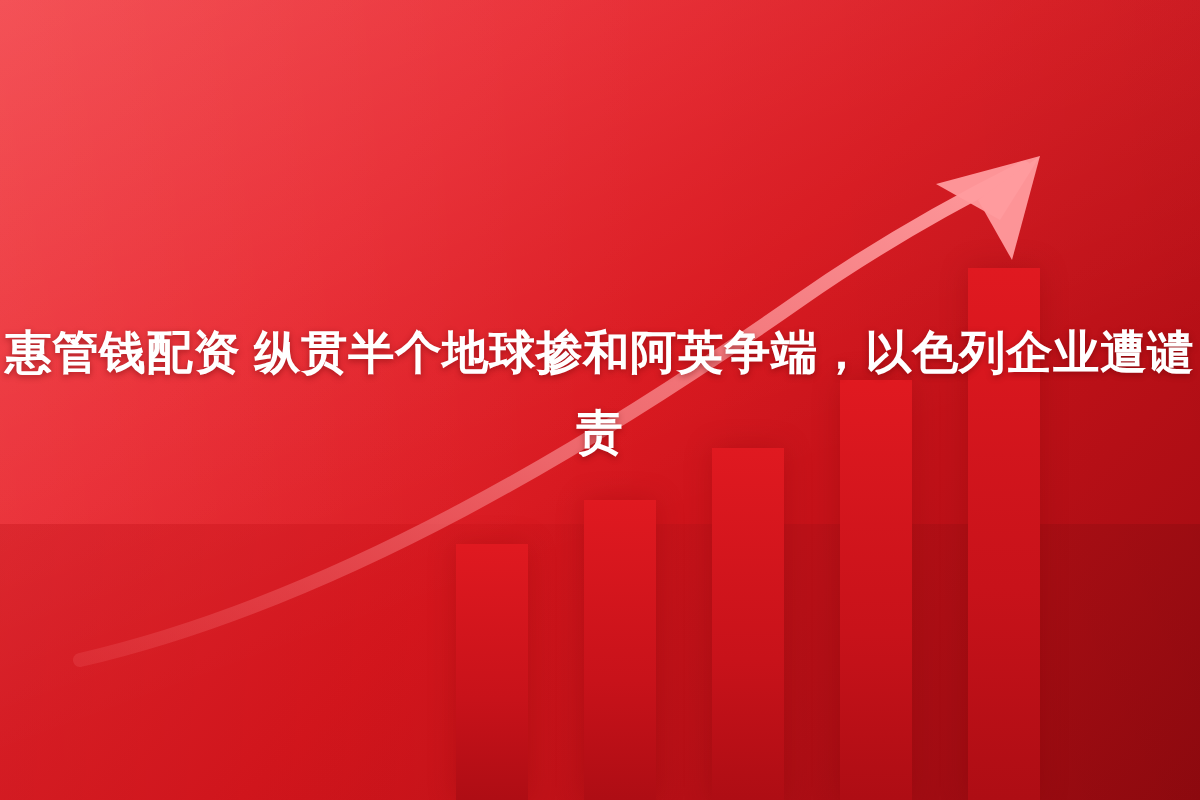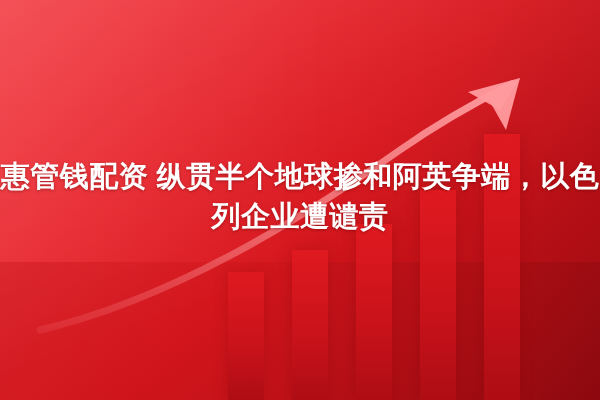--- a/index.html
+++ b/index.html
@@ -65,21 +65,21 @@
   }
 
   
   .headline {
     position: absolute;
     left: 0;
     top: 156px;
     width: 600px;
     text-align: center;
     color: #ffffff;
-    font-size: 29px;
+    font-size: 23px;
     font-weight: bold;
     line-height: 40px;
     letter-spacing: 0.5px;
     text-shadow: 0 1px 3px rgba(90,0,4,0.45);
     white-space: pre-line;
   }
 </style>
 </head>
 <body>
 

